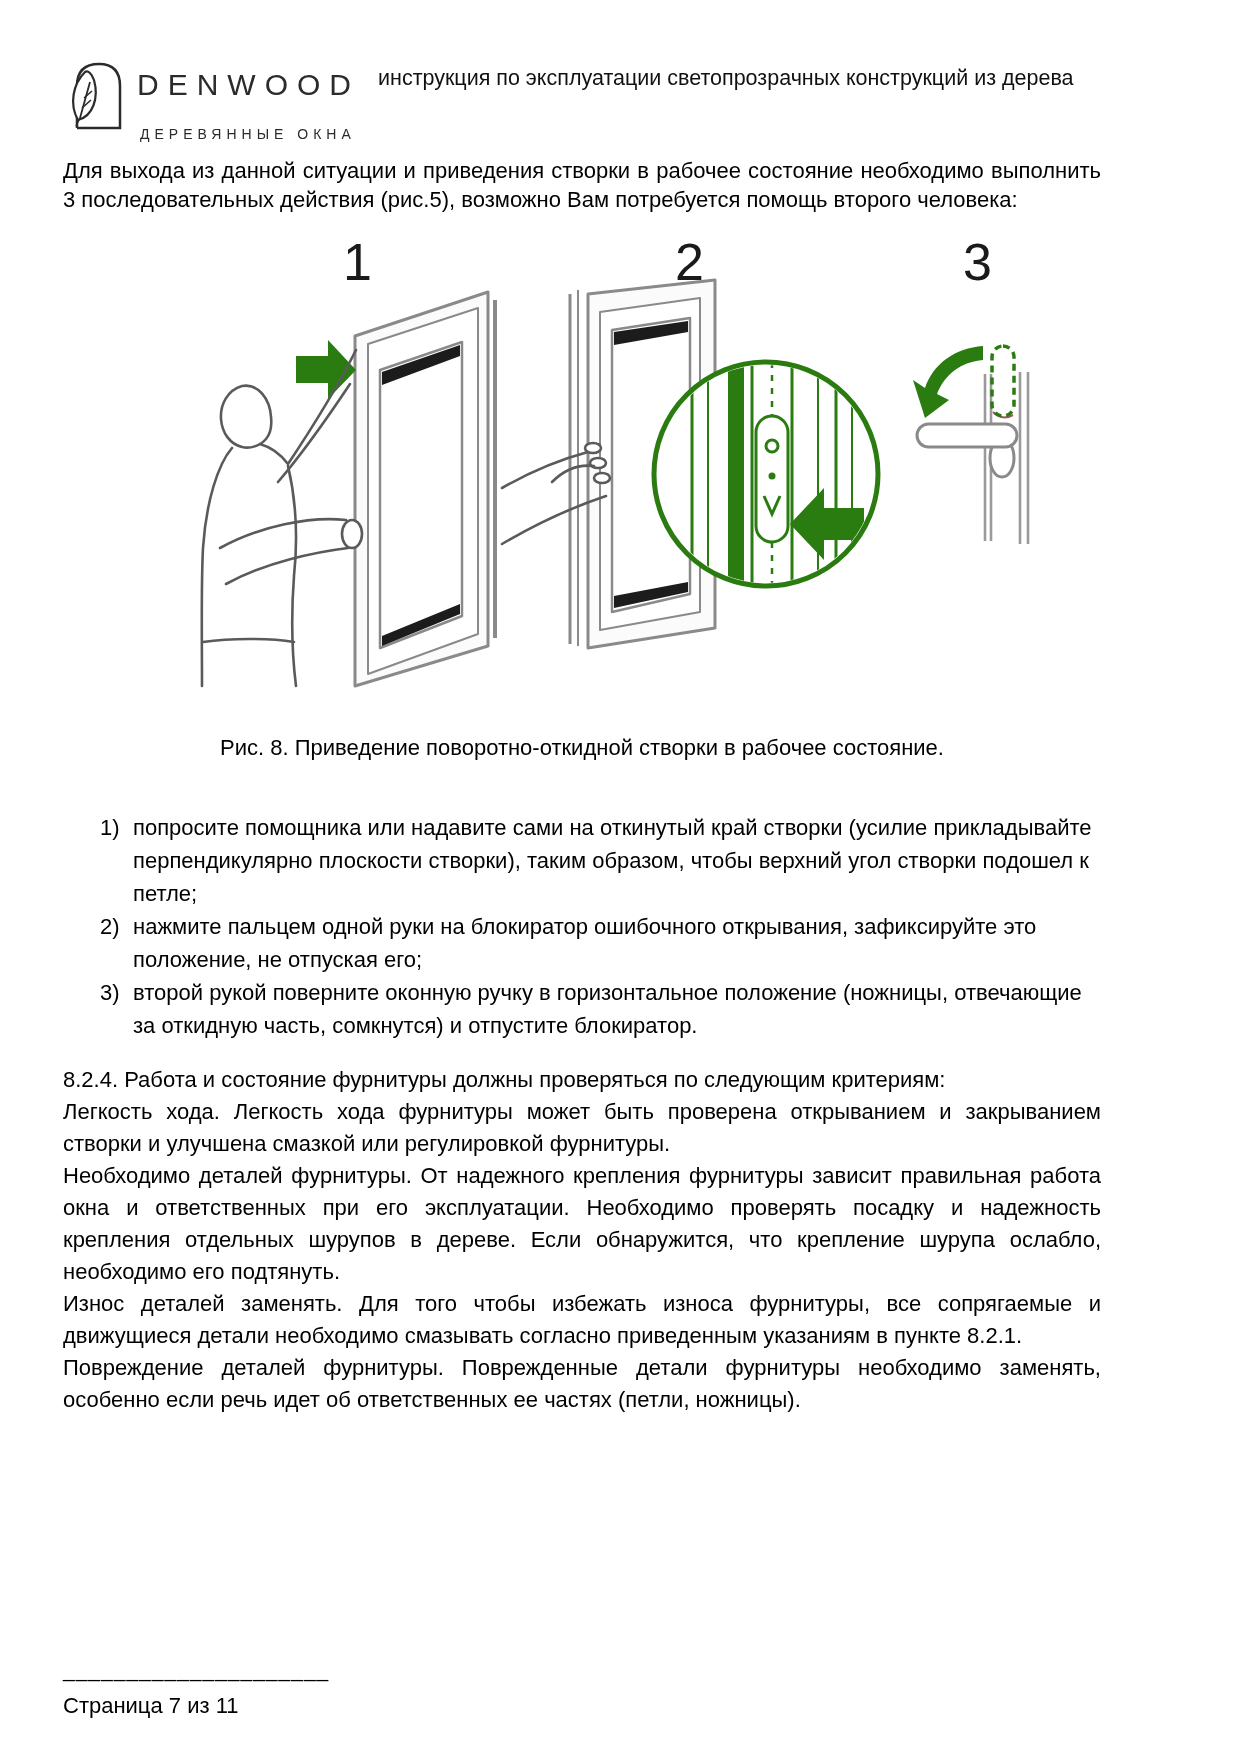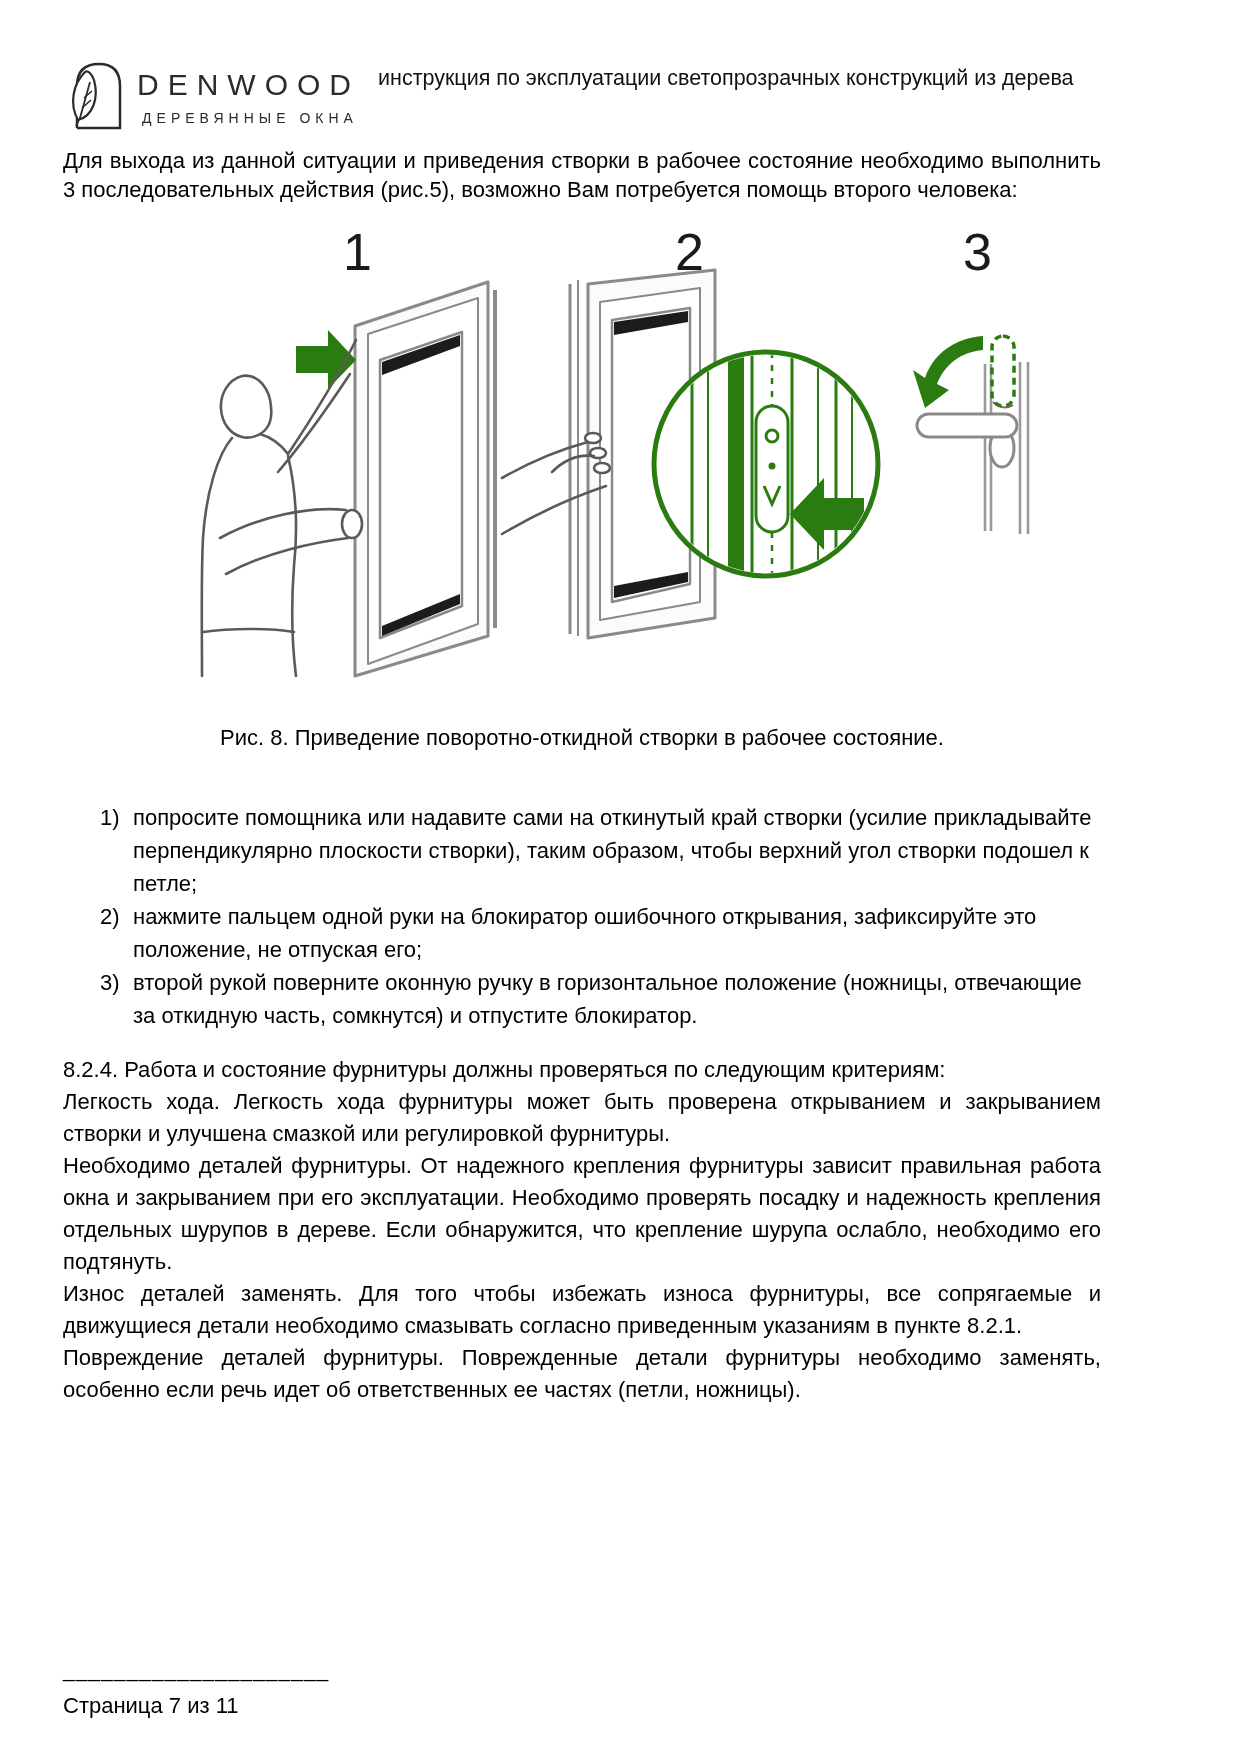--- a/index.html
+++ b/index.html
@@ -3,26 +3,26 @@
 <meta charset="utf-8">
 <style>
   html,body{margin:0;padding:0;}
   body{
     width:1241px;height:1755px;position:relative;overflow:hidden;
     background:#ffffff;color:#000;
     font-family:"Liberation Sans", sans-serif;
   }
   .content{padding:0 140px 0 63px;}
   
-  .header{margin-top:56px;display:flex;align-items:flex-start;text-align:center;}
+  .header{margin-top:56px;display:flex;align-items:flex-start;}
   .logo{display:flex;align-items:flex-start;}
   .logo svg{display:block;}
   .logo-text{margin-left:10px;margin-top:14px;}
   .brand{font-size:30px;letter-spacing:9px;color:#2b2b2b;line-height:1;}
-  .tagline{font-size:14px;letter-spacing:5px;color:#2b2b2b;margin-top:10px;padding-left:3px;}
+  .tagline{font-size:14px;letter-spacing:5px;color:#2b2b2b;margin-top:26px;padding-left:3px;}
   .doc-title{margin-left:18px;margin-top:10px;font-size:21.5px;color:#111;white-space:nowrap;}
   
   .intro{margin-top:14px;font-size:22px;line-height:29px;text-align:justify;}
   
   .figure{position:relative;height:475px;margin-top:14px;}
   .stepnum{position:absolute;top:0;font-size:52px;color:#1a1a1a;line-height:1;}
   #num1{left:280px;}
   #num2{left:612px;}
   #num3{left:900px;}
   .figure svg{position:absolute;}
@@ -166,21 +166,21 @@
     </div>
     <div class="step">
       <span class="step-num">3)</span>
       <span class="step-text">второй рукой поверните оконную ручку в горизонтальное положение (ножницы, отвечающие за откидную часть, сомкнутся) и отпустите блокиратор.</span>
     </div>
   </div>
 
   <div class="section">
     <p><b>8.2.4</b><span>. Работа и состояние фурнитуры должны проверяться по следующим критериям:</span></p>
     <p><b>Легкость хода.</b><span> Легкость хода фурнитуры может быть проверена открыванием и закрыванием створки и улучшена смазкой или регулировкой фурнитуры.</span></p>
-    <p><b>Необходимо деталей фурнитуры.</b><span> От надежного крепления фурнитуры зависит правильная работа окна и закрыванием при его эксплуатации. Необходимо проверять посадку и надежность крепления отдельных шурупов в дереве. Если обнаружится, что крепление шурупа ослабло, необходимо его подтянуть.</span></p>
+    <p><b>Необходимо деталей фурнитуры.</b><span> От надежного крепления фурнитуры зависит правильная работа окна и ответственных при его эксплуатации. Необходимо проверять посадку и надежность крепления отдельных шурупов в дереве. Если обнаружится, что крепление шурупа ослабло, необходимо его подтянуть.</span></p>
     <p><b>Износ деталей заменять.</b><span> Для того чтобы избежать износа фурнитуры, все сопрягаемые и движущиеся детали необходимо смазывать согласно приведенным указаниям в пункте 8.2.1.</span></p>
     <p><b>Повреждение деталей фурнитуры.</b><span> Поврежденные детали фурнитуры необходимо заменять, особенно если речь идет об ответственных ее частях (петли, ножницы).</span></p>
   </div>
 
 </div>
 
 <div class="footer">
   <div class="footer-rule">_____________________</div>
   <div class="page-line"><span>Страница </span><b>7</b><span> из </span><b>11</b></div>
 </div>

